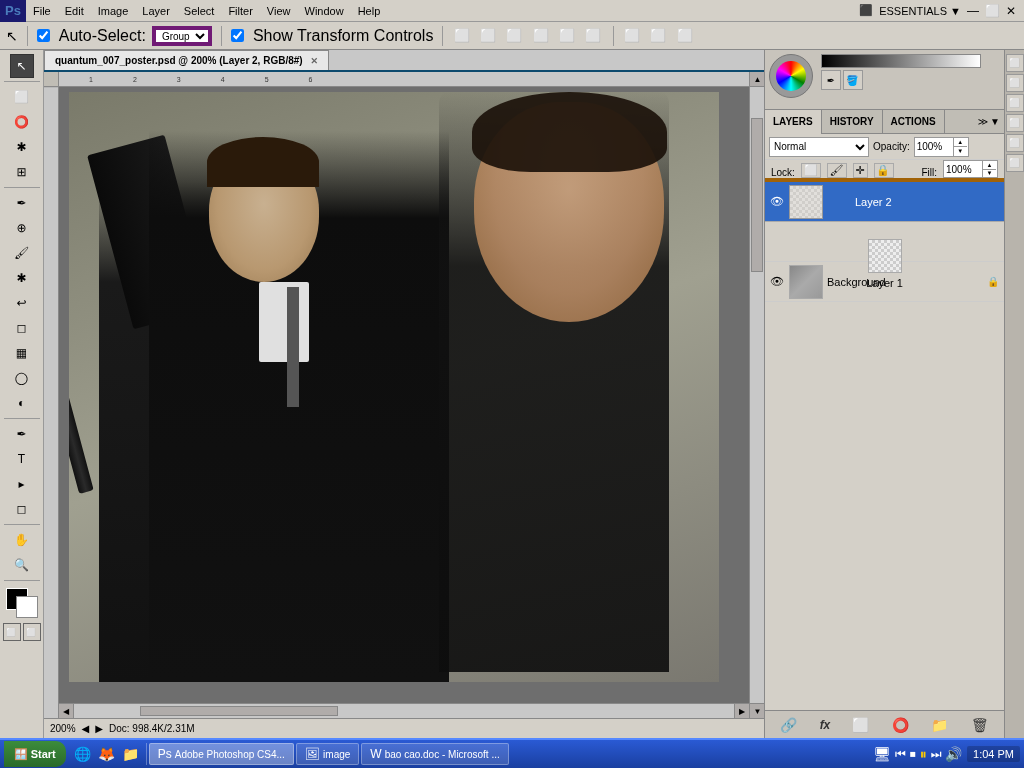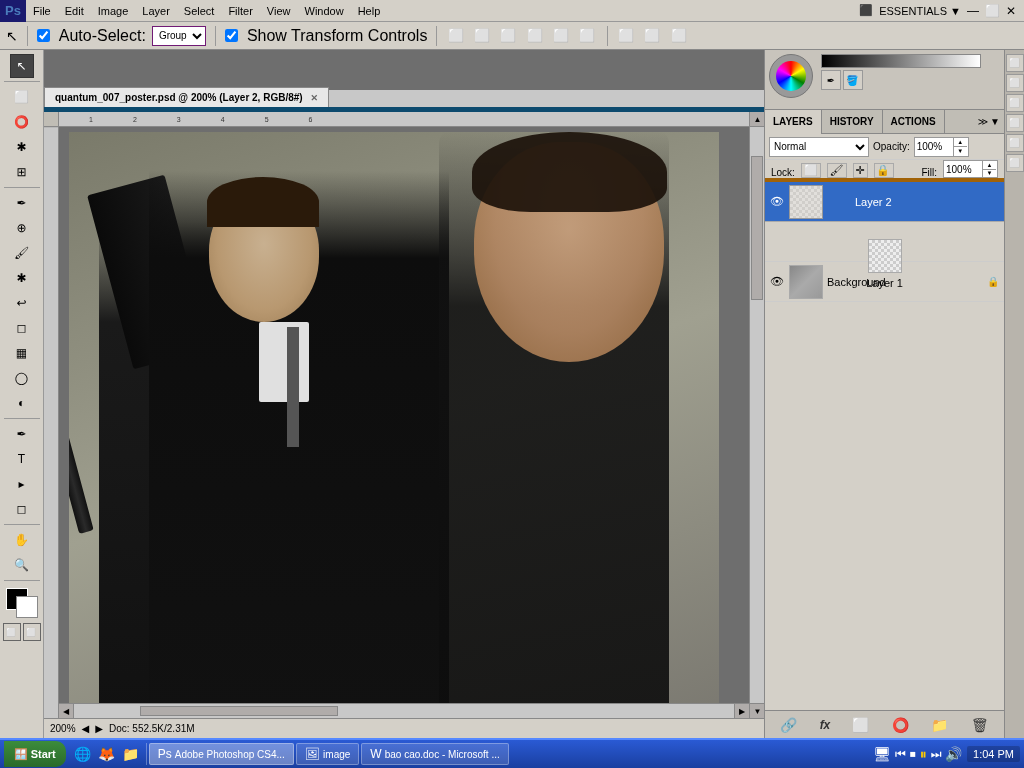--- a/index.html
+++ b/index.html
@@ -14,21 +14,21 @@
       width: 26px; height: 22px; background: #1a1a6e; color: #4a7cbc; font-weight: bold;
       font-size: 13px; display: flex; align-items: center; justify-content: center;
     }
     .menu-item {
       padding: 0 7px; height: 22px; line-height: 22px; cursor: pointer; color: #000;
       font-size: 11px;
     }
     .toolbar-separator { width: 1px; height: 20px; background: #999; margin: 0 3px; }
     .toolbar-label { font-size: 16px; color: #000; }
     .toolbar-select {
-      height: 20px; font-size: 10px; background: #fff; border: 1px solid #701a75;
+      height: 20px; font-size: 10px; background: #fff; border: 4px solid #701a75;
       padding: 0 2px;
     }
     .toolbar-checkbox { margin-right: 3px; }
 
     
     #options-bar {
       width: 100%; height: 28px; background: #d4d0c8; display: flex; align-items: center;
       border-bottom: 1px solid #888; padding: 0 6px; gap: 6px; font-size: 10px;
     }
 
@@ -253,21 +253,21 @@
       <div style="position:absolute;top:8px;left:12px;width:22px;height:22px;background:#fff;border:1px solid #888;cursor:pointer;"></div>
     </div>
     <div style="display:flex;gap:2px;margin-top:4px;">
       <div style="width:18px;height:18px;border:1px solid #666;cursor:pointer;background:#d4d0c8;font-size:8px;display:flex;align-items:center;justify-content:center;">⬜</div>
       <div style="width:18px;height:18px;border:1px solid #666;cursor:pointer;background:#d4d0c8;font-size:8px;display:flex;align-items:center;justify-content:center;">⬜</div>
     </div>
   </div>
 
   <div id="canvas-area" style="flex:1;display:flex;flex-direction:column;background:#6e6e6e;overflow:hidden;">
 
-    <div id="tab-bar" style="height:22px;background:#c8c8c8;display:flex;align-items:flex-end;border-bottom:5px solid #0c4a6e;margin-top:40px;">
+    <div id="tab-bar" style="height:22px;background:#c8c8c8;display:flex;align-items:flex-end;border-bottom:2px solid #0c4a6e;">
       <div class="tab active">
         <span>quantum_007_poster.psd @ 200% (Layer 2, RGB/8#)</span>
         <span class="tab-close">✕</span>
       </div>
     </div>
 
     <div style="display:flex;flex:1;overflow:hidden;">
 
       <div style="width:15px;background:#c8c8c8;border-right:1px solid #888;position:relative;overflow:hidden;">
         <div style="position:absolute;top:0;left:0;width:15px;height:15px;background:#c0bdb5;border-right:1px solid #888;border-bottom:1px solid #888;"></div>
@@ -335,21 +335,21 @@
           <div style="position:absolute;top:5%;left:1px;right:1px;height:25%;background:#b0acaa;border:1px solid #888;cursor:pointer;"></div>
         </div>
         <div style="width:15px;height:15px;background:#b0acaa;border-top:1px solid #888;display:flex;align-items:center;justify-content:center;cursor:pointer;font-size:8px;">▼</div>
       </div>
     </div>
 
     <div id="status-bar" style="height:20px;background:#d4d0c8;border-top:1px solid #888;display:flex;align-items:center;padding:0 6px;font-size:10px;gap:6px;">
       <span>200%</span>
       <span style="cursor:pointer;font-size:10px;">◀</span>
       <span style="cursor:pointer;font-size:10px;">▶</span>
-      <span>Doc: 552.5K/2.31M</span>
+      <span>Doc: 998.4K/2.31M</span>
     </div>
   </div>
 
   <div id="right-panels" style="width:240px;background:#d4d0c8;border-left:1px solid #888;display:flex;flex-direction:column;">
 
     <div style="height:60px;background:#c8c4bc;border-bottom:1px solid #888;display:flex;flex-direction:column;padding:4px;">
       <div style="display:flex;gap:4px;margin-bottom:3px;">
         <div style="width:44px;height:44px;background:#999;border:1px solid #777;border-radius:50%;display:flex;align-items:center;justify-content:center;">
           <div style="width:30px;height:30px;border-radius:50%;background:conic-gradient(red,yellow,green,cyan,blue,magenta,red);"></div>
         </div>

